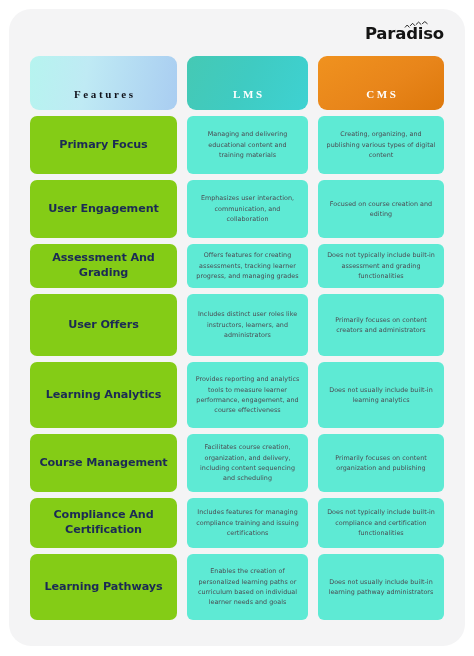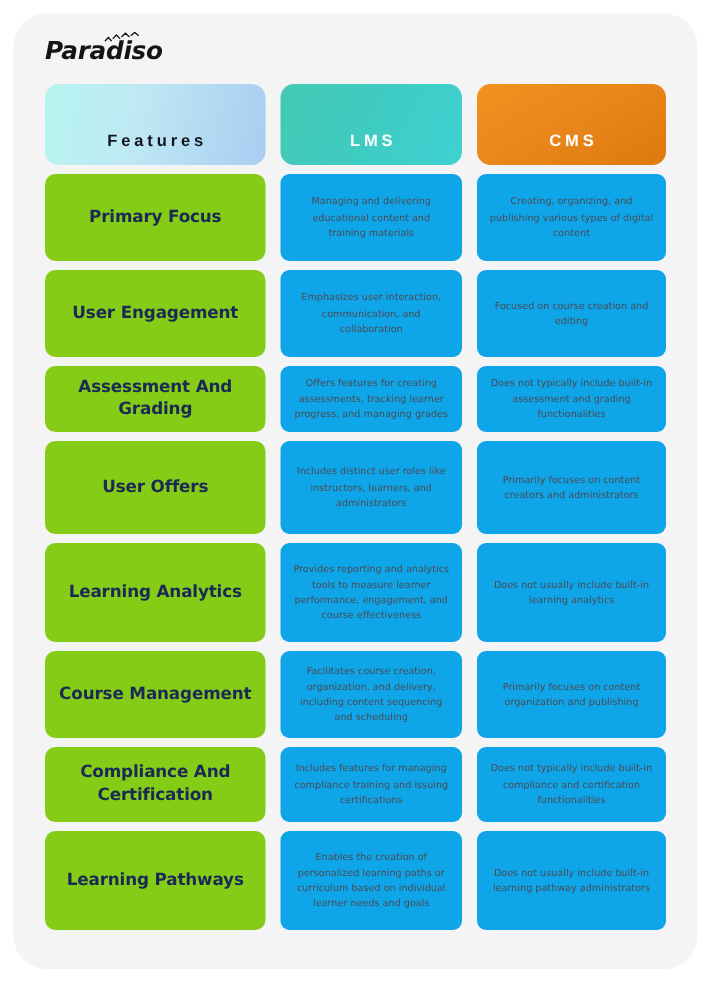--- a/index.html
+++ b/index.html
@@ -34,23 +34,22 @@
     border-radius: 22px;
     box-sizing: border-box;
     padding: 0 21px;
   }
 
   
   .brand {
     height: 47px;
     display: flex;
     align-items: center;
-    justify-content: flex-start;
+    justify-content: flex-end;
     position: relative;
-    font-style: italic;
   }
   .brand-lockup {
     position: relative;
     display: inline-block;
     padding-top: 4px;
   }
   .brand-name {
     font-family: "DejaVu Sans", sans-serif;
     font-size: 16.5px;
     font-weight: bold;
@@ -86,21 +85,21 @@
   .hdr {
     border-radius: 9px;
     height: 54px;
     display: flex;
     align-items: center;
     justify-content: center;
     text-align: center;
     box-sizing: border-box;
   }
   .hdr-label {
-    font-family: Liberation Sans, sans-serif;
+    font-family: Liberation Serif, serif;
     font-size: 11px;
     font-weight: bold;
     letter-spacing: 2.6px;
     text-indent: 2.6px;
     margin-top: 22px;
   }
   .hdr-features {
     background: linear-gradient(100deg, #b6f4ef 0%, #bfeaf4 38%, #a9cdf1 100%);
   }
   .hdr-features .hdr-label { color: #11131c; }
@@ -132,21 +131,21 @@
   }
   .feature-label {
     font-family: "DejaVu Sans", sans-serif;
     font-size: 11.2px;
     font-weight: bold;
     color: #1b2a55;
     line-height: 1.32;
     letter-spacing: -0.1px;
   }
   .cell-desc {
-    background: #0ea5e9;
+    background: #5eead4;
   }
   .desc-text {
     font-family: "DejaVu Sans", sans-serif;
     font-size: 6.4px;
     color: #4b4b52;
     line-height: 1.62;
     letter-spacing: 0.02px;
   }
 </style>
 </head>

